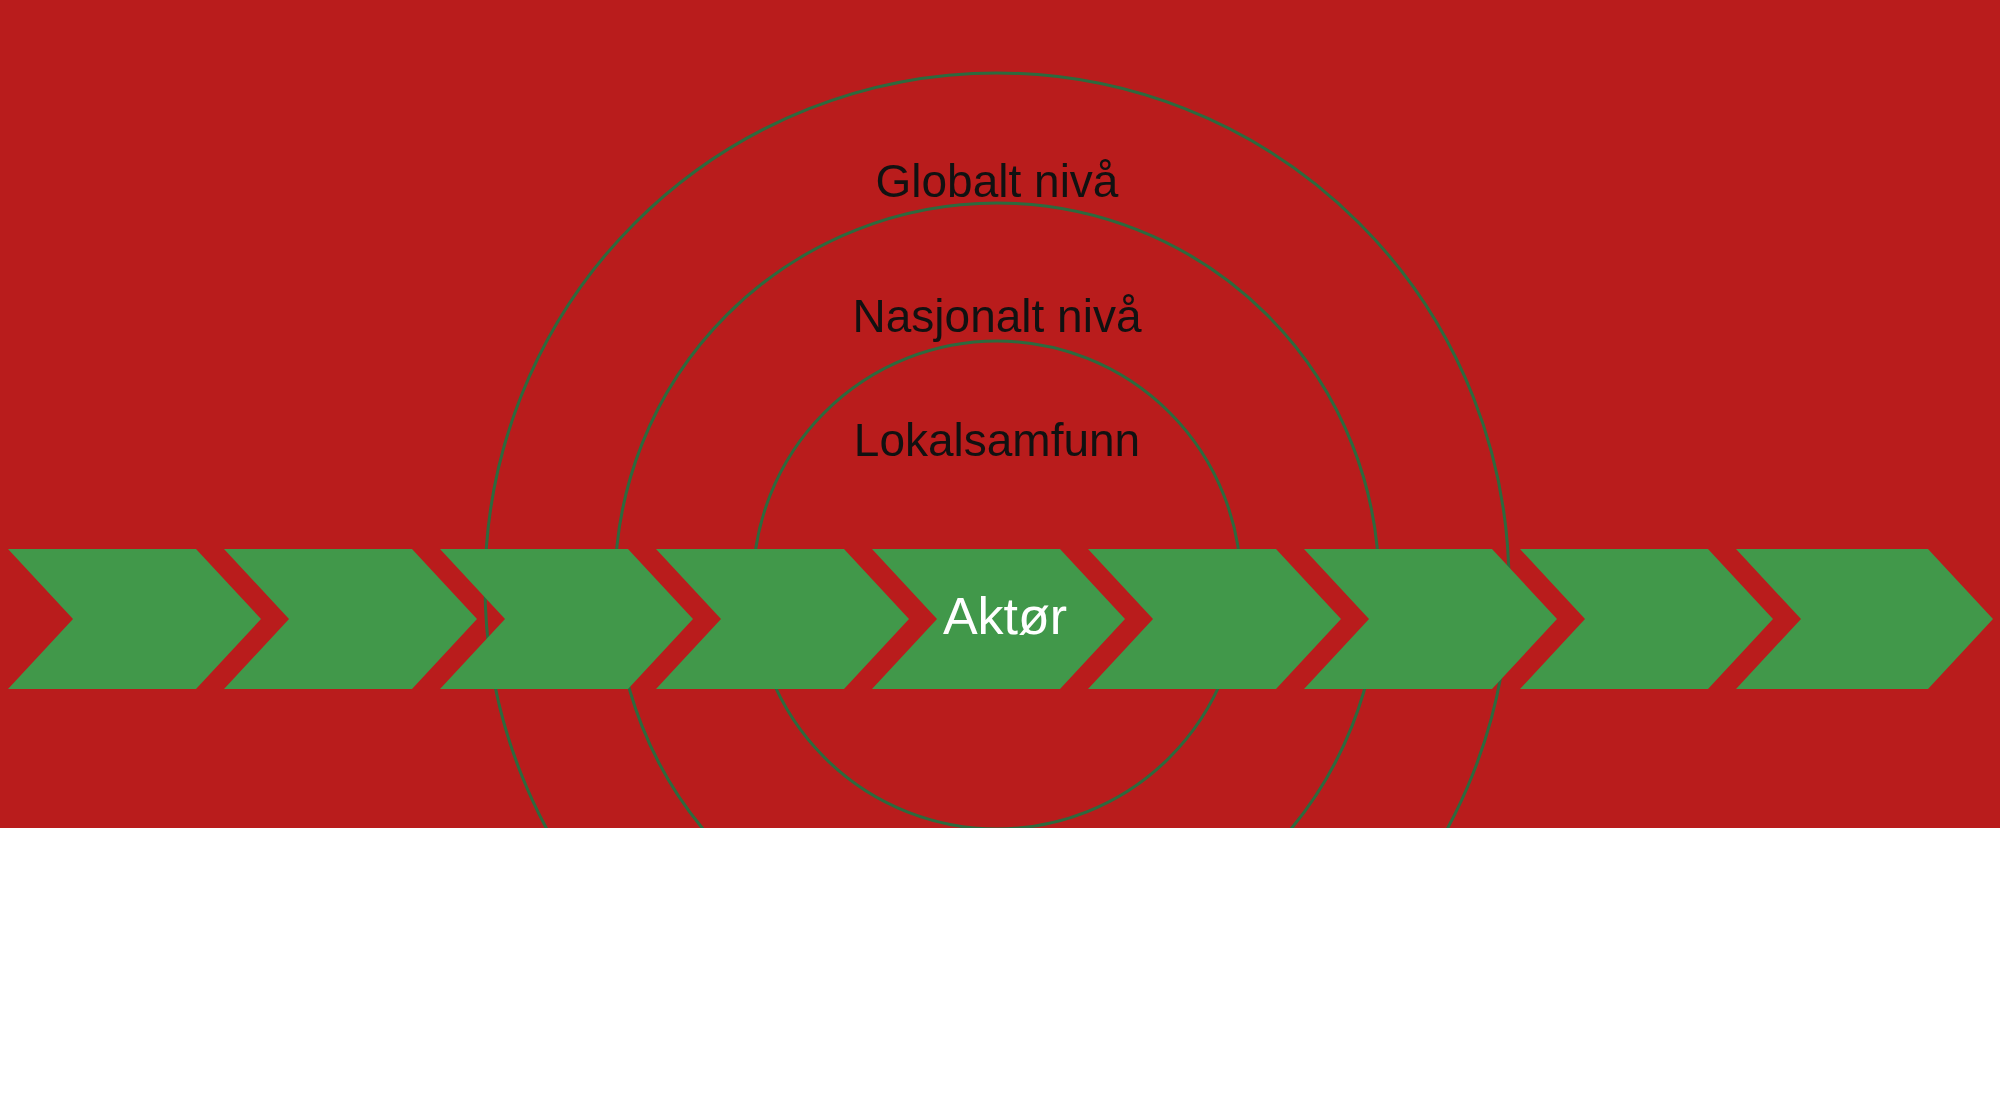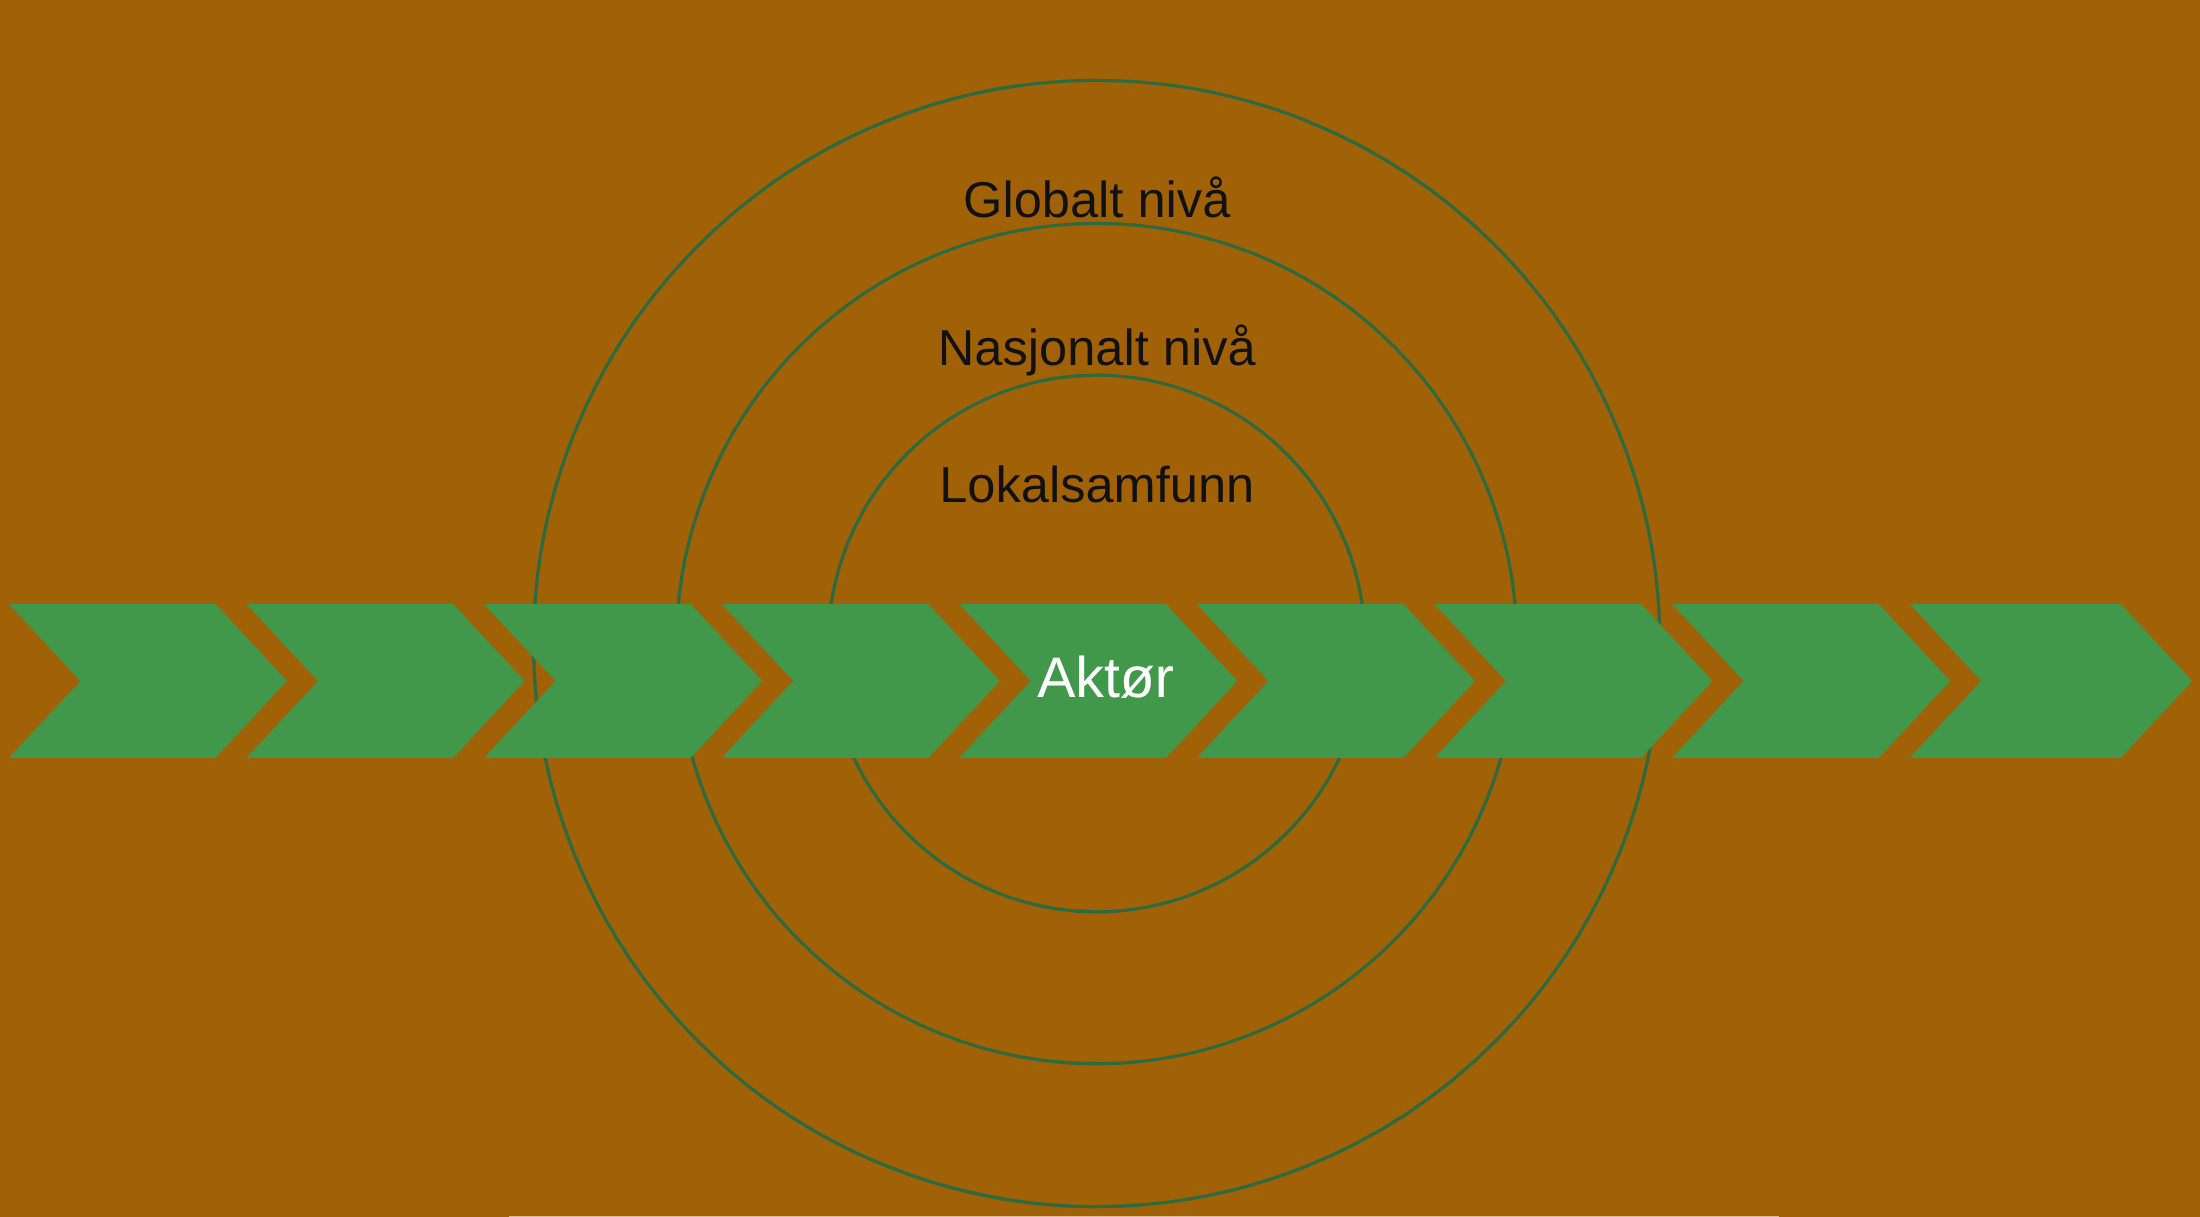--- a/index.html
+++ b/index.html
@@ -6,22 +6,22 @@
     margin: 0;
     padding: 0;
     background: #ffffff;
   }
   body {
     font-family: "Liberation Sans", sans-serif;
   }
   #stage {
     position: relative;
     width: 2000px;
-    height: 1106px;
-    background: #a16207;
+    height: 828px;
+    background: #b91c1c;
     overflow: hidden;
   }
   #diagram-svg {
     position: absolute;
     left: 0;
     top: 0;
     width: 2000px;
     height: 1106px;
     display: block;
   }

